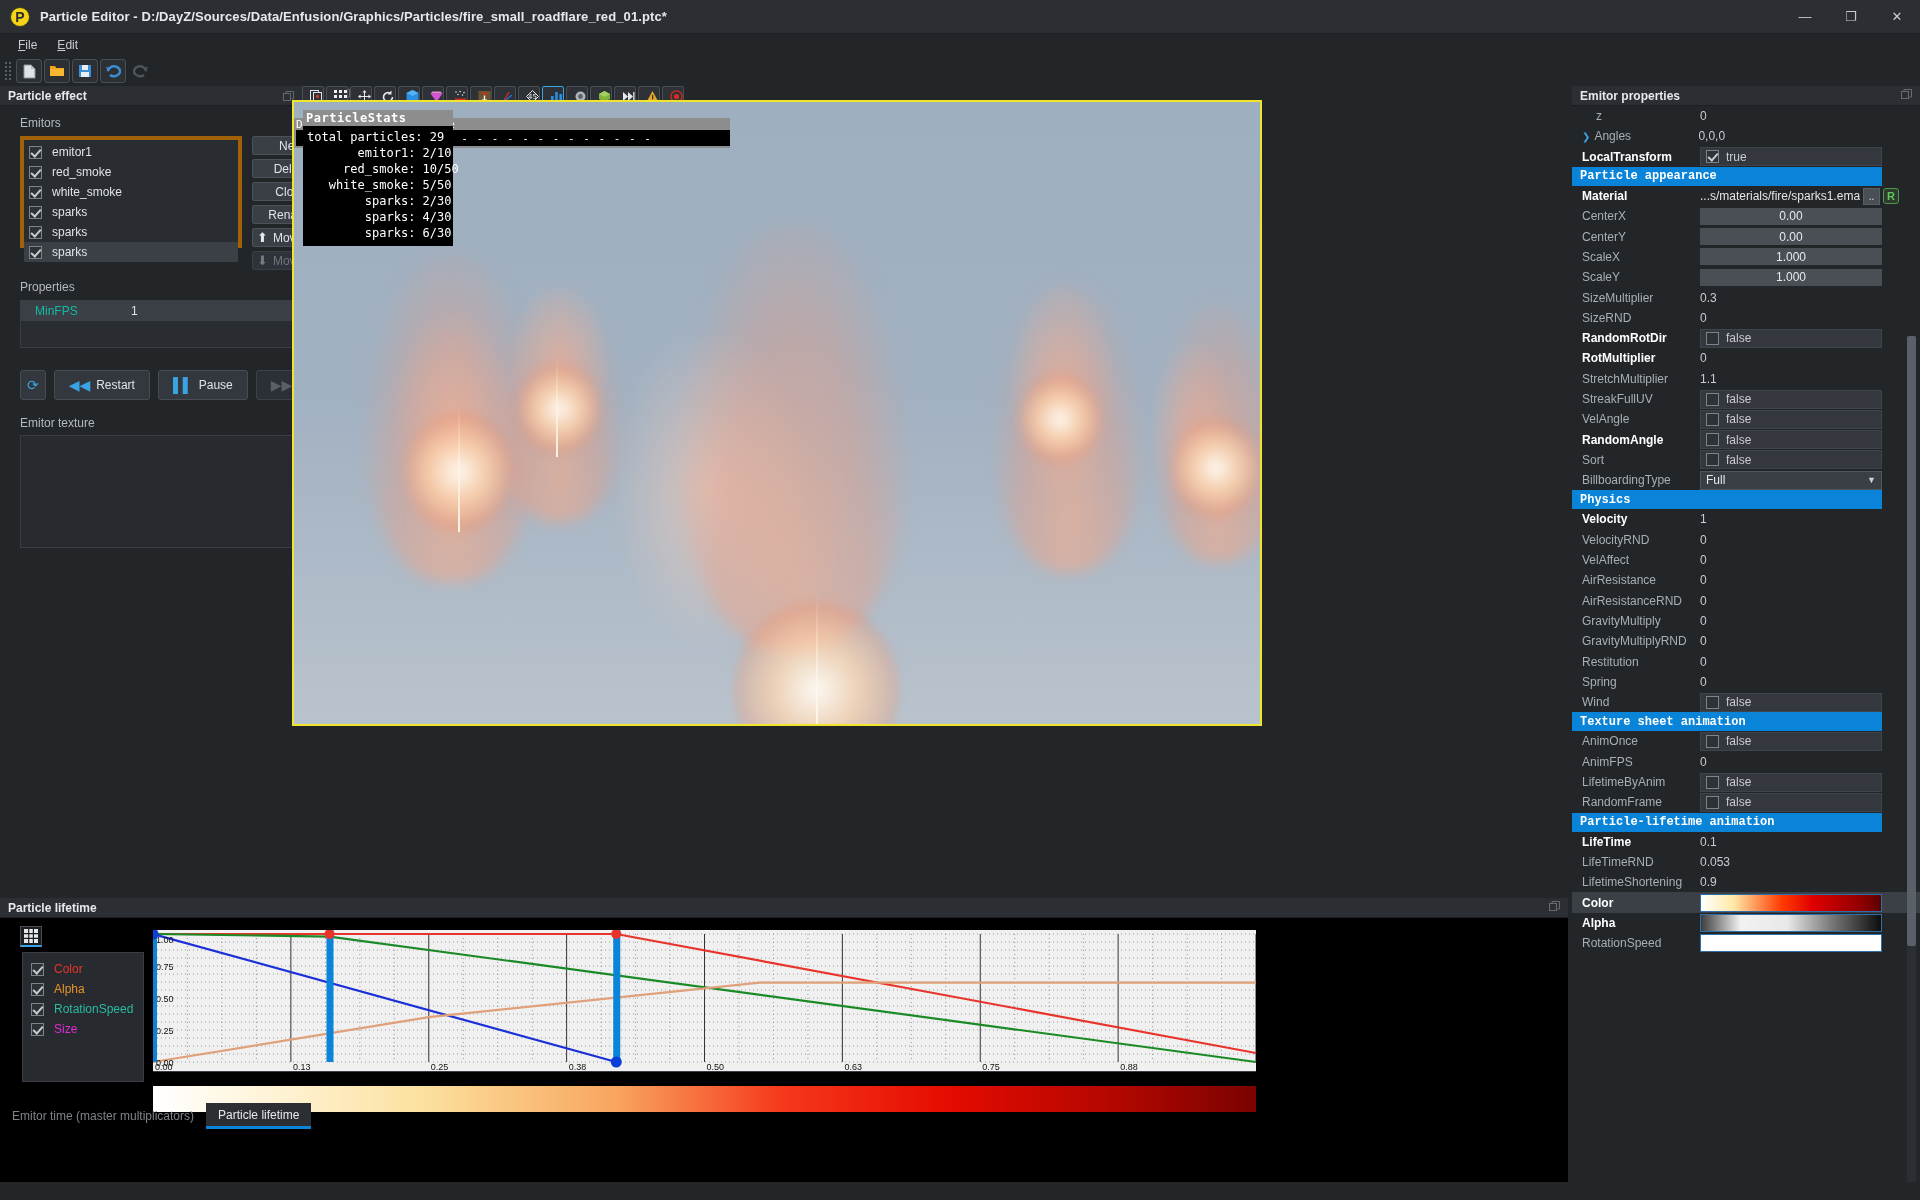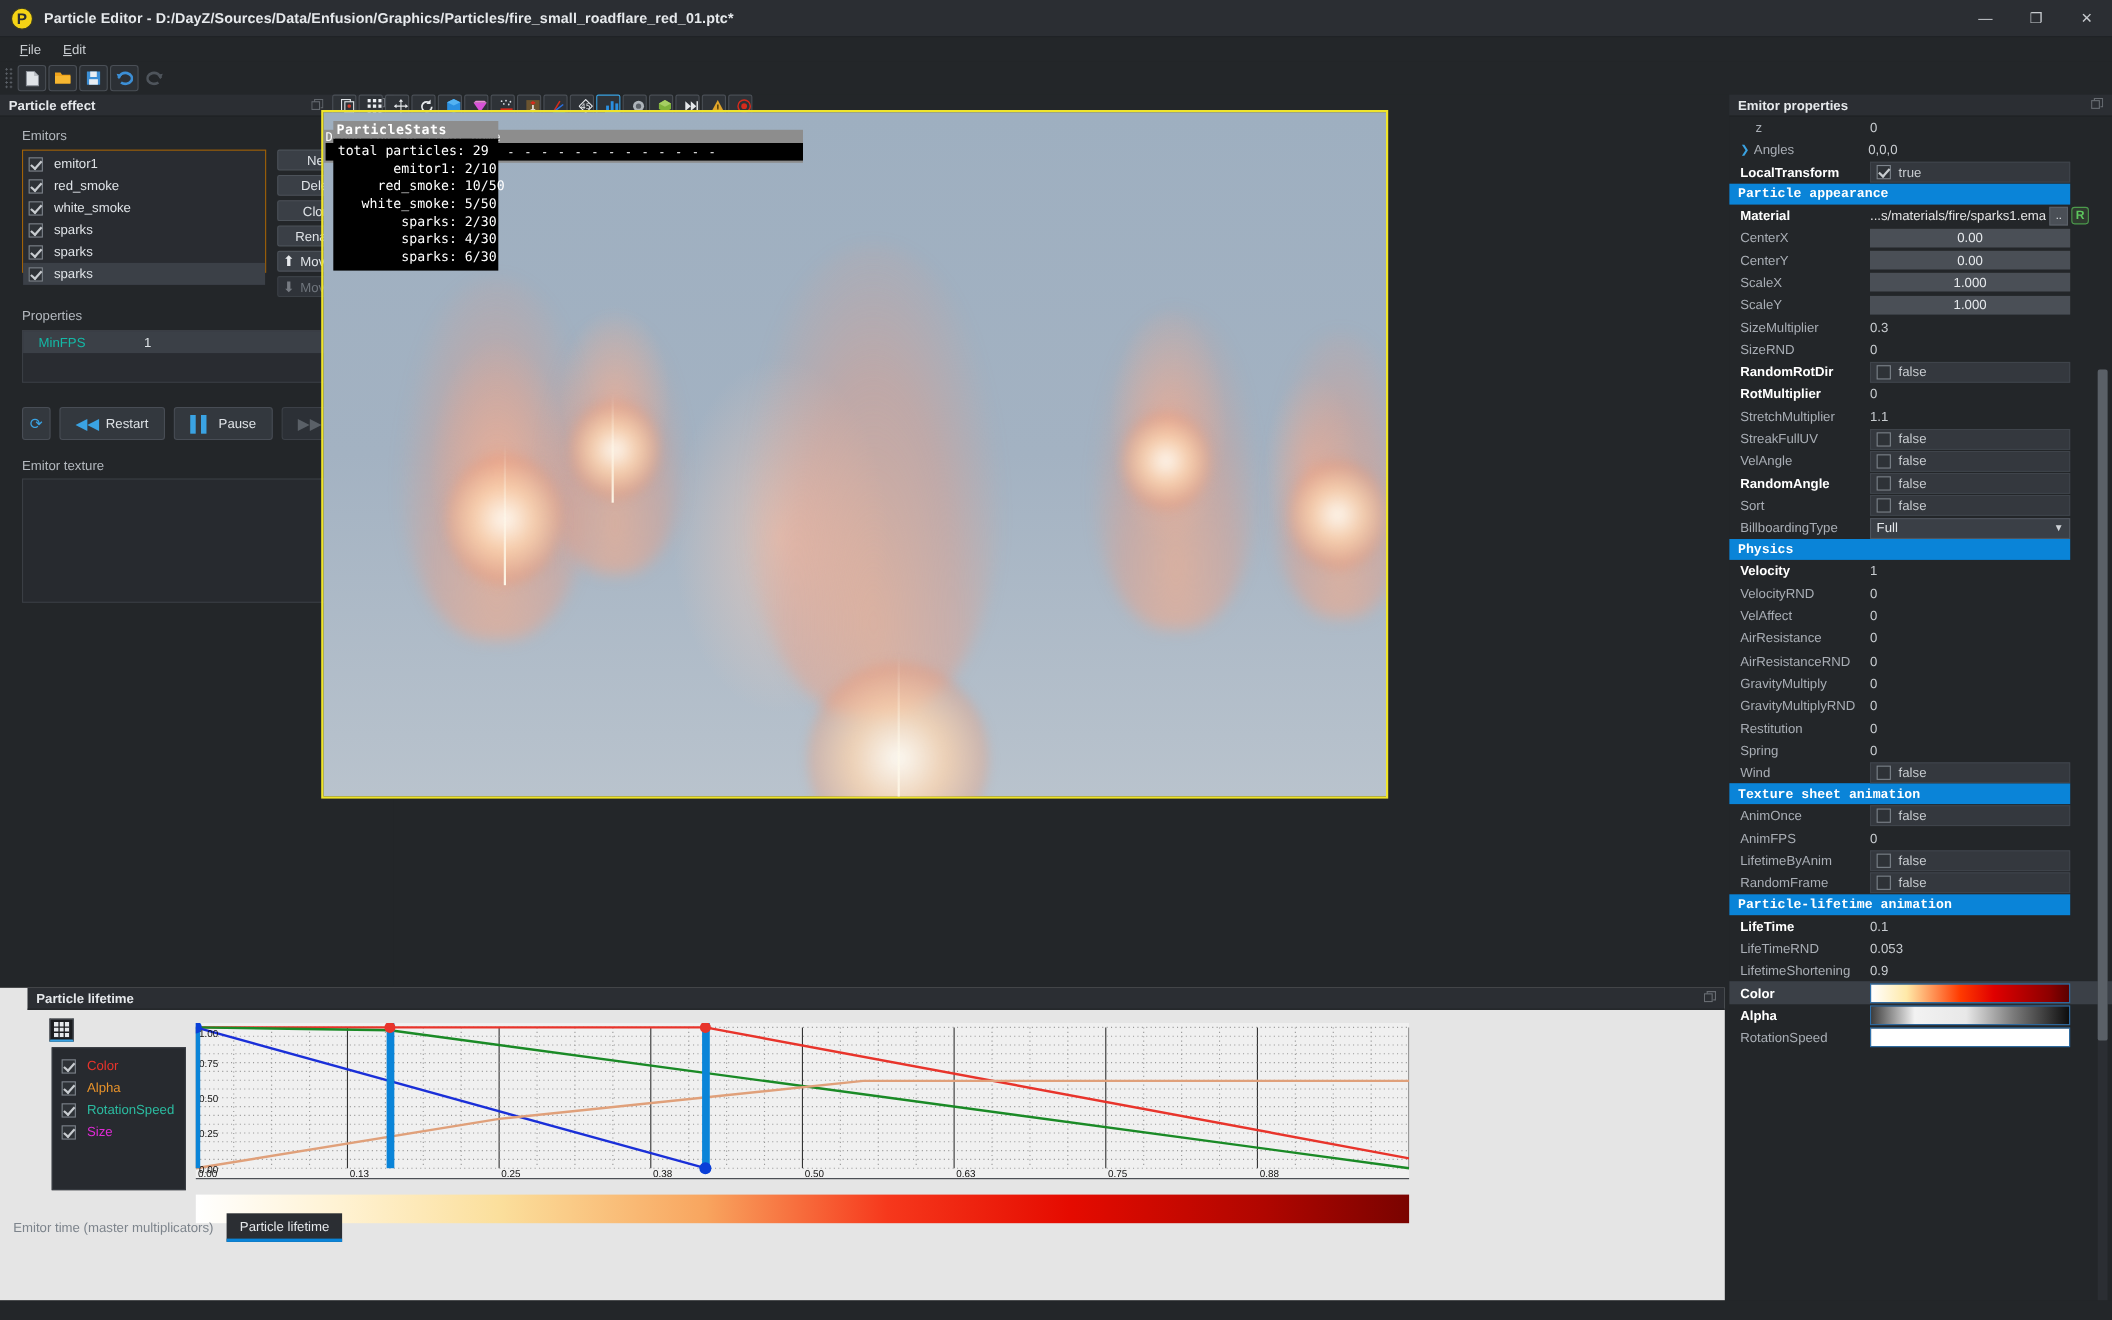--- a/index.html
+++ b/index.html
@@ -56,21 +56,21 @@
     border-bottom: 1px solid #1c1e21;
   }
   .panel-header .float-icon { margin-left: auto; opacity: .55; }
 
   
   #left { position: absolute; left: 0; top: 0; width: 358px; height: 810px; background: #232629; }
   #left-body { padding: 10px 20px; }
   .grp-label { font-size: 12px; color: #b4b9bf; margin-bottom: 6px; }
   .emitor-box { display: flex; gap: 10px; }
   .emitor-list {
-    width: 222px; background: #292c31; border: 1px solid #a16207; padding: 2px 0;
+    width: 222px; background: #292c31; border: 4px solid #a16207; padding: 2px 0;
     height: 112px;
   }
   .emitor-row { display: flex; align-items: center; height: 20px; padding-left: 5px; font-size: 12px; color: #dfe3e7;}
   .emitor-row.sel { background: #3b4047; }
   .cbx {
     width: 13px; height: 13px; border: 1px solid #7d838b; background: #2e3237;
     margin-right: 10px; position: relative; flex: none;
   }
   .cbx.on::after {
     content: ""; position: absolute; left: 3px; top: 0px; width: 4px; height: 8px;
@@ -194,21 +194,21 @@
   .r-badge { width: 16px; height: 16px; border-radius: 3px; background: #2f3a2f; border: 1px solid #4c9a4c;
      color: #5ec75e; font-weight: bold; font-size: 11px; display: flex; align-items: center; justify-content: center; }
   .grad-cell { flex: 1; margin-right: 38px; height: 18px; border: 1px solid #2f6fa8; }
   #right-scrollbar {
     position: absolute; right: 4px; top: 230px; width: 9px; height: 900px;
     background: #2b2e33;
   }
   #right-scrollbar .thumb { position: absolute; top: 0; left: 0; width: 9px; height: 610px; background: #5a6067; border-radius: 2px;}
 
   
-  #bottom { position: absolute; left: 0; top: 812px; width: 1568px; height: 302px; background: #e5e5e5; padding-left: 25px; }
+  #bottom { position: absolute; left: 0; top: 812px; width: 1568px; height: 302px; background: #000000; }
   #lt-body { position: relative; height: 205px; }
   #lt-gridbtn {
     position: absolute; left: 20px; top: 8px; width: 22px; height: 21px;
     background: #1b1d20; border: 1px solid #4a4f56; border-bottom: 2px solid #3aa3e3;
     display: flex; align-items: center; justify-content: center;
   }
   #lt-checks {
     position: absolute; left: 22px; top: 34px; width: 122px; height: 130px;
     border: 1px solid #3a3e44; background: #272a2f; padding: 6px 0 0 8px;
   }

